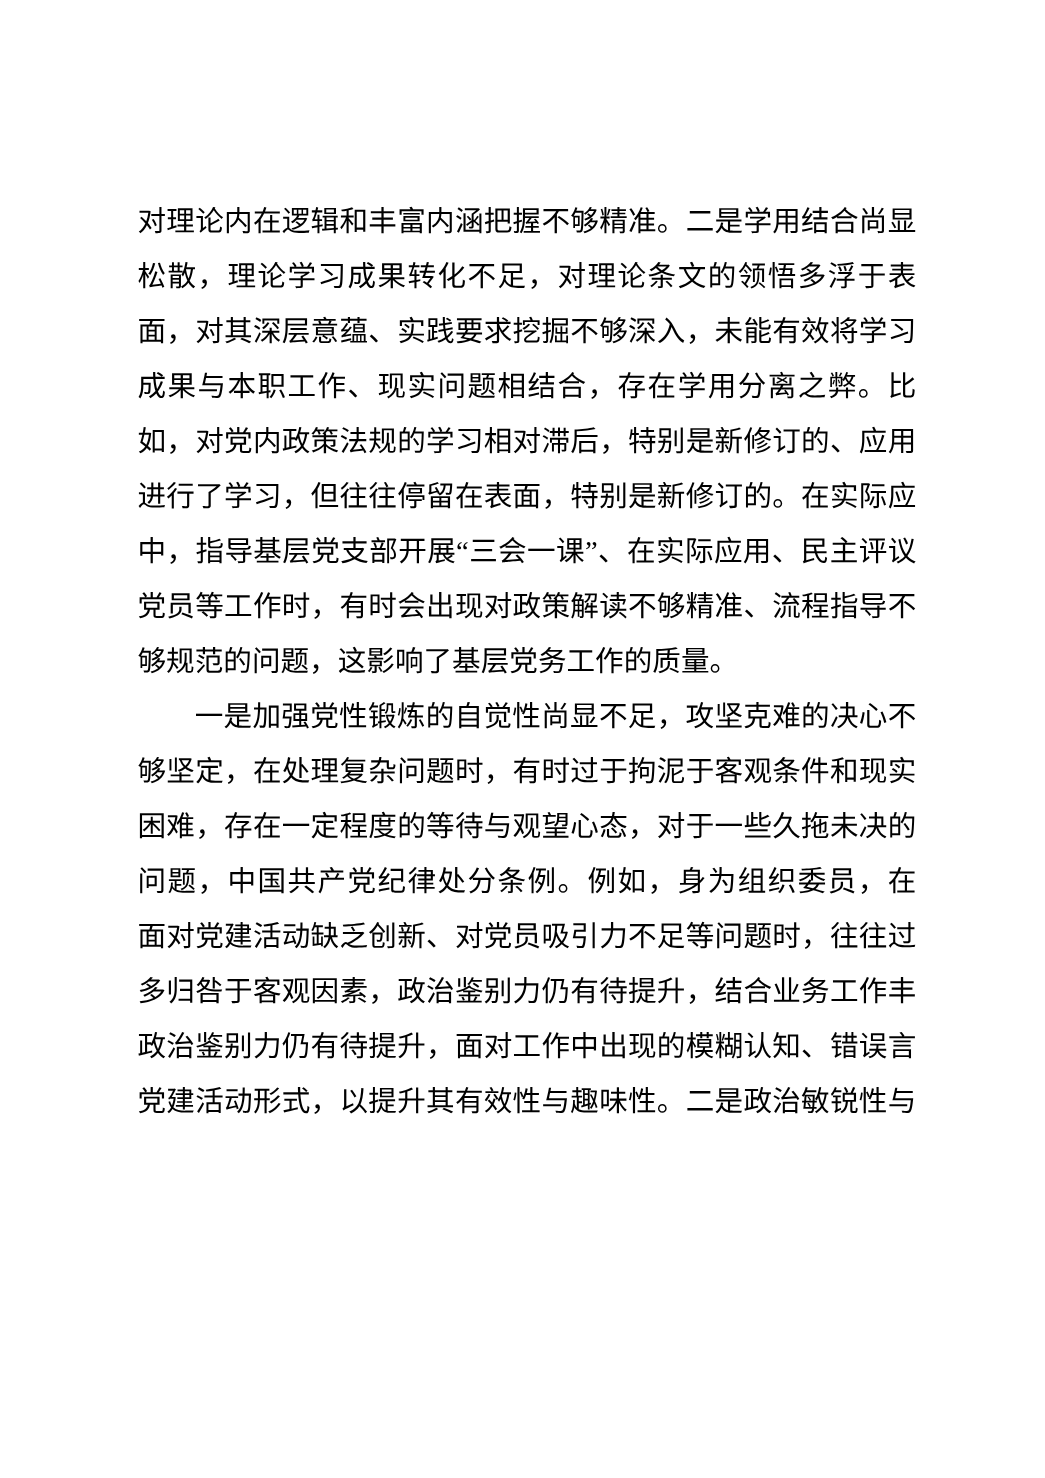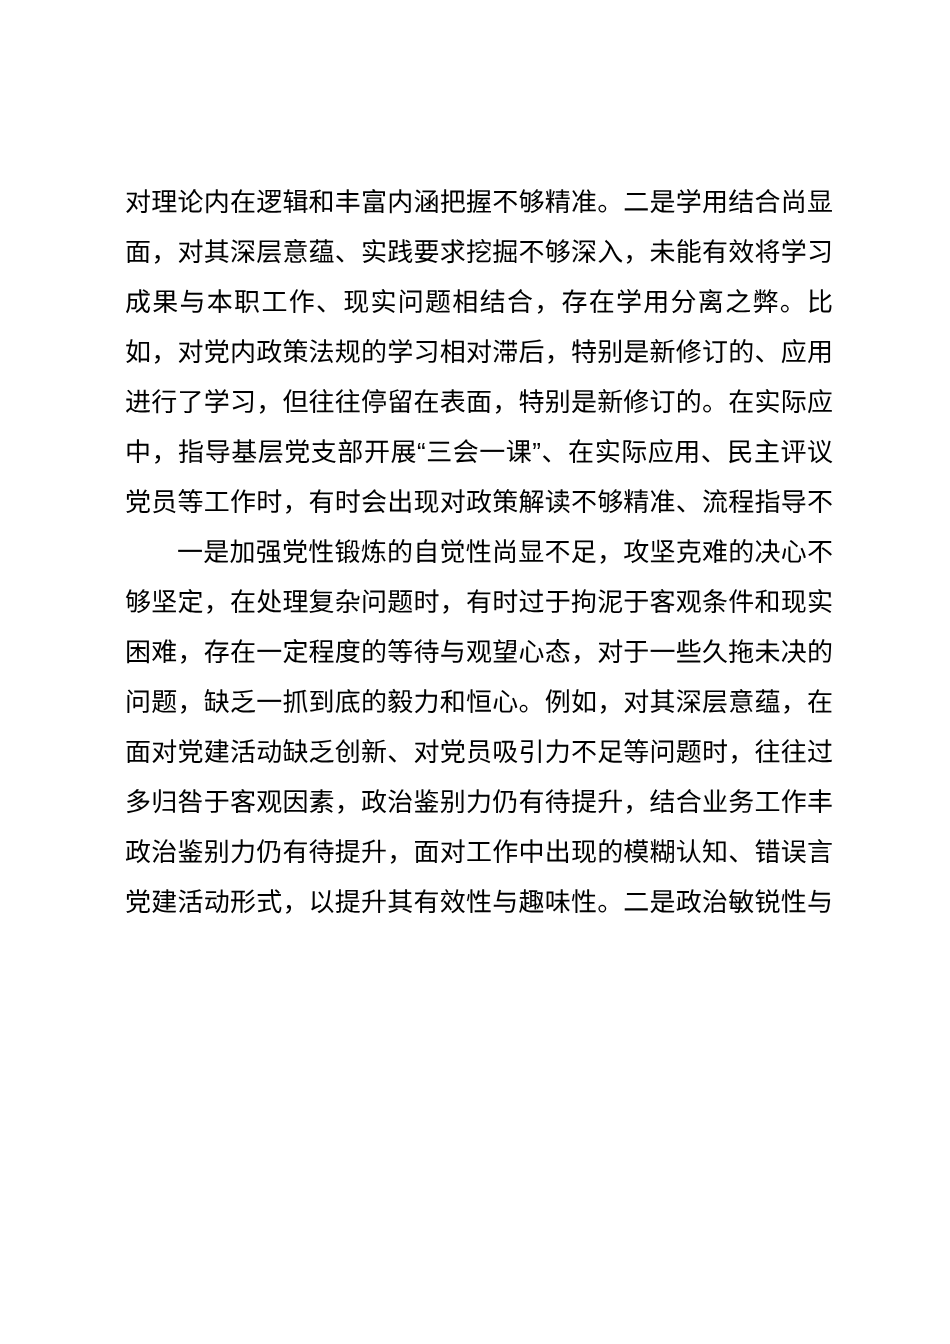--- a/index.html
+++ b/index.html
@@ -27,42 +27,45 @@
     letter-spacing: 0;
   }
   .line {
     height: 50px;
     line-height: 50px;
     text-align: justify;
     text-align-last: justify;
     text-justify: inter-ideograph;
     line-break: strict;
     overflow: hidden;
+    font-family: Liberation Serif, serif;
   }
   .line.endline {
     text-align-last: left;
   }
   .line.indent {
     padding-left: 52px; 
   }
 </style>
 </head>
 <body>
 
 <div class="page" style="background: rgb(255, 255, 255);">
   <div class="doc-body" id="doc-body" style="color: rgb(0, 0, 0);">
       <div class="line">对理论内在逻辑和丰富内涵把握不够精准。二是学用结合尚显</div>
+      <div class="line">松散，理论学习成果转化不足，对理论条文的领悟多浮于表</div>
       <div class="line">面，对其深层意蕴、实践要求挖掘不够深入，未能有效将学习</div>
       <div class="line">成果与本职工作、现实问题相结合，存在学用分离之弊。比</div>
       <div class="line">如，对党内政策法规的学习相对滞后，特别是新修订的、应用</div>
       <div class="line">进行了学习，但往往停留在表面，特别是新修订的。在实际应用</div>
       <div class="line">中，指导基层党支部开展“三会一课”、在实际应用、民主评议</div>
       <div class="line">党员等工作时，有时会出现对政策解读不够精准、流程指导不</div>
+      <div class="line endline">够规范的问题，这影响了基层党务工作的质量。</div>
       <div class="line indent">一是加强党性锻炼的自觉性尚显不足，攻坚克难的决心不</div>
       <div class="line">够坚定，在处理复杂问题时，有时过于拘泥于客观条件和现实</div>
       <div class="line">困难，存在一定程度的等待与观望心态，对于一些久拖未决的</div>
-      <div class="line">问题，缺乏一抓到底的毅力和恒心。例如，对其深层意蕴，在</div>
+      <div class="line">问题，中国共产党纪律处分条例。例如，身为组织委员，在</div>
       <div class="line">面对党建活动缺乏创新、对党员吸引力不足等问题时，往往过</div>
       <div class="line">多归咎于客观因素，政治鉴别力仍有待提升，结合业务工作丰富</div>
       <div class="line">政治鉴别力仍有待提升，面对工作中出现的模糊认知、错误言</div>
       <div class="line">党建活动形式，以提升其有效性与趣味性。二是政治敏锐性与</div>
     </div>
 </div>
 
 </body></html>

